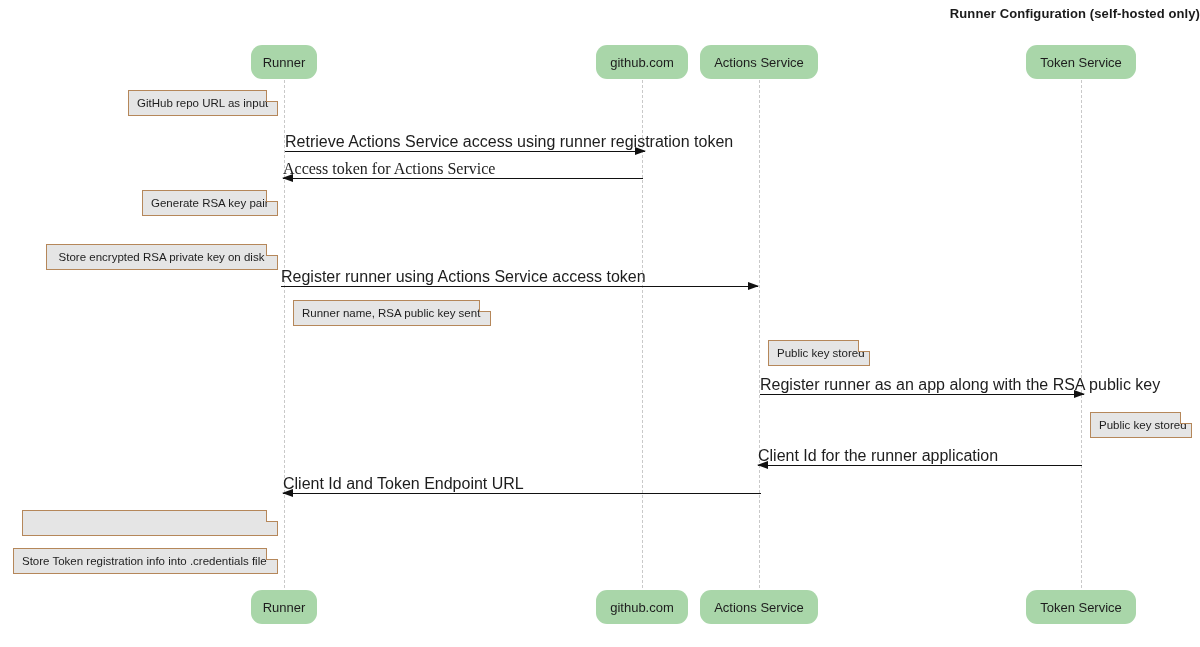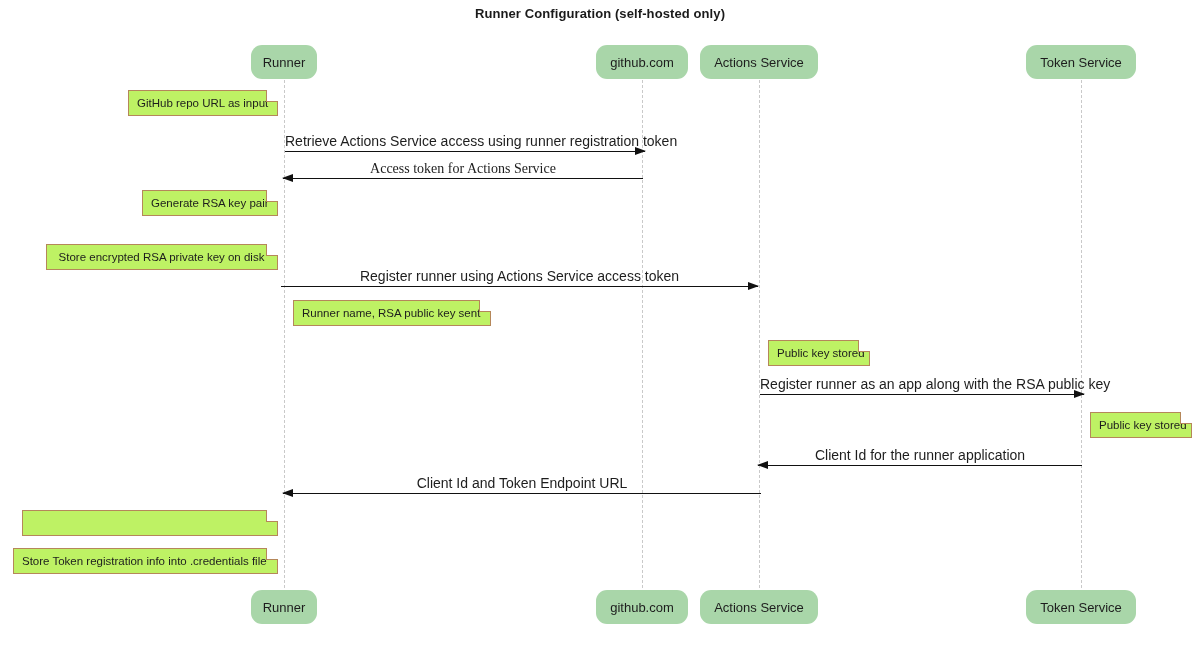--- a/index.html
+++ b/index.html
@@ -18,21 +18,21 @@
     background: #ffffff;
     overflow: hidden;
   }
 
   
   .diagram-title {
     position: absolute;
     left: 0;
     top: 6px;
     width: 1200px;
-    text-align: center;
+    text-align: right;
     font-size: 13px;
     font-weight: bold;
     color: #1a1a1a;
     letter-spacing: 0.1px;
   }
 
   
   .lifeline {
     position: absolute;
     width: 0;
@@ -54,21 +54,21 @@
     font-weight: normal;
     color: #1d1d1d;
     box-sizing: border-box;
     white-space: nowrap;
     padding: 0 13px;
   }
 
   
   .note {
     position: absolute;
-    background: #bef264;
+    background: #e5e5e5;
     border: 1px solid #b5875a;
     box-sizing: border-box;
     font-size: 11.5px;
     color: #1d1d1d;
     padding: 5px 9px 5px 8px;
     white-space: nowrap;
     line-height: 14px;
     height: 26px;
     display: flex;
     align-items: center;
@@ -89,22 +89,21 @@
   .msg {
     position: absolute;
     height: 1px;
     background: #111111;
   }
   .msg .label {
     position: absolute;
     bottom: 4px;
     left: 0;
     width: 100%;
-    text-align: center;
-    font-size: 14px;
+    font-size: 16px;
     color: #1d1d1d;
     white-space: nowrap;
     line-height: 13px;
   }
   .arrowhead {
     position: absolute;
     width: 0;
     height: 0;
     top: -4.5px;
   }

